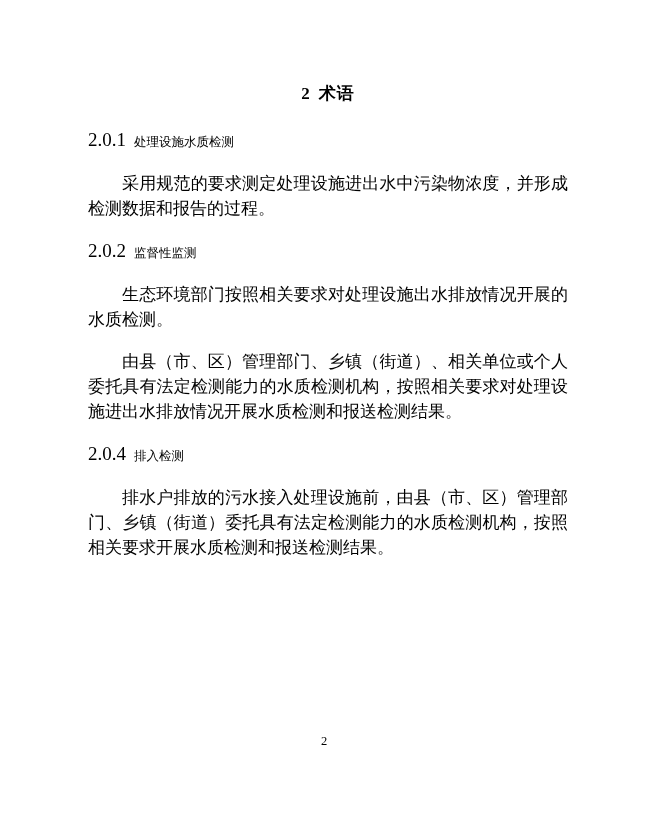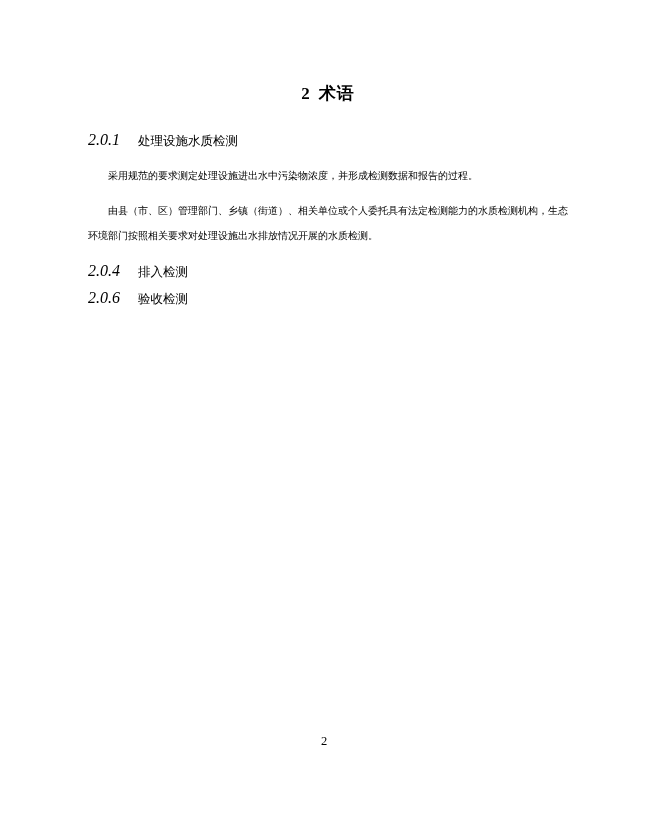--- a/index.html
+++ b/index.html
@@ -40,27 +40,26 @@
     margin: 0 0 1px 0;
   }
   .clause-head {
     font-family: "DejaVu Sans", "Liberation Sans", sans-serif;
     font-size: 12.5px;
     line-height: 25px;
     white-space: nowrap;
   }
   .clause-head .cnum {
     font-family: "Liberation Serif", "DejaVu Serif", serif;
-    font-size: 16px;
-    margin-right: 18px;
-    font-style: italic;
+    font-size: 19px;
+    margin-right: 8px;
   }
   .clause-body {
     font-family: "DejaVu Sans", "Liberation Sans", sans-serif;
-    font-size: 10px;
+    font-size: 17px;
     line-height: 25px;
     text-align: justify;
     text-justify: inter-ideograph;
     text-indent: 2em;
   }
   .page-number {
     position: absolute;
     left: 0;
     right: 0;
     bottom: 36px;
@@ -78,35 +77,39 @@
     <span class="num">2</span><span>术语</span>
   </h1>
 
   <div class="section">
     <div class="clause-head">
       <span class="cnum">2.0.1</span><span>处理设施水质检测</span>
     </div>
     <p class="clause-body">采用规范的要求测定处理设施进出水中污染物浓度，并形成检测数据和报告的过程。</p>
   </div>
 
+  <div class="section">
+    <div class="clause-head">
+      <span class="cnum">2.0.2</span><span>监督性监测</span>
+    </div>
+    <p class="clause-body">生态环境部门按照相关要求对处理设施出水排放情况开展的水质检测。</p>
+  </div>
 
   <div class="section">
-    <p class="clause-body">由县（市、区）管理部门、乡镇（街道）、相关单位或个人委托具有法定检测能力的水质检测机构，生态环境部门按照相关要求对处理设施出水排放情况开展的水质检测。</p>
+    <p class="clause-body">由县（市、区）管理部门、乡镇（街道）、相关单位或个人委托具有法定检测能力的水质检测机构，按照相关要求对处理设施进出水排放情况开展水质检测和报送检测结果。</p>
   </div>
 
   <div class="section">
     <div class="clause-head">
       <span class="cnum">2.0.4</span><span>排入检测</span>
     </div>
   </div>
 
   <div class="section">
+    <p class="clause-body">排水户排放的污水接入处理设施前，由县（市、区）管理部门、乡镇（街道）委托具有法定检测能力的水质检测机构，按照相关要求开展水质检测和报送检测结果。</p>
   </div>
 
   <div class="section">
-    <div class="clause-head">
-      <span class="cnum">2.0.6</span><span>验收检测</span>
-    </div>
   </div>
 
   <div class="page-number">2</div>
 
 </div>
 
 </body></html>

